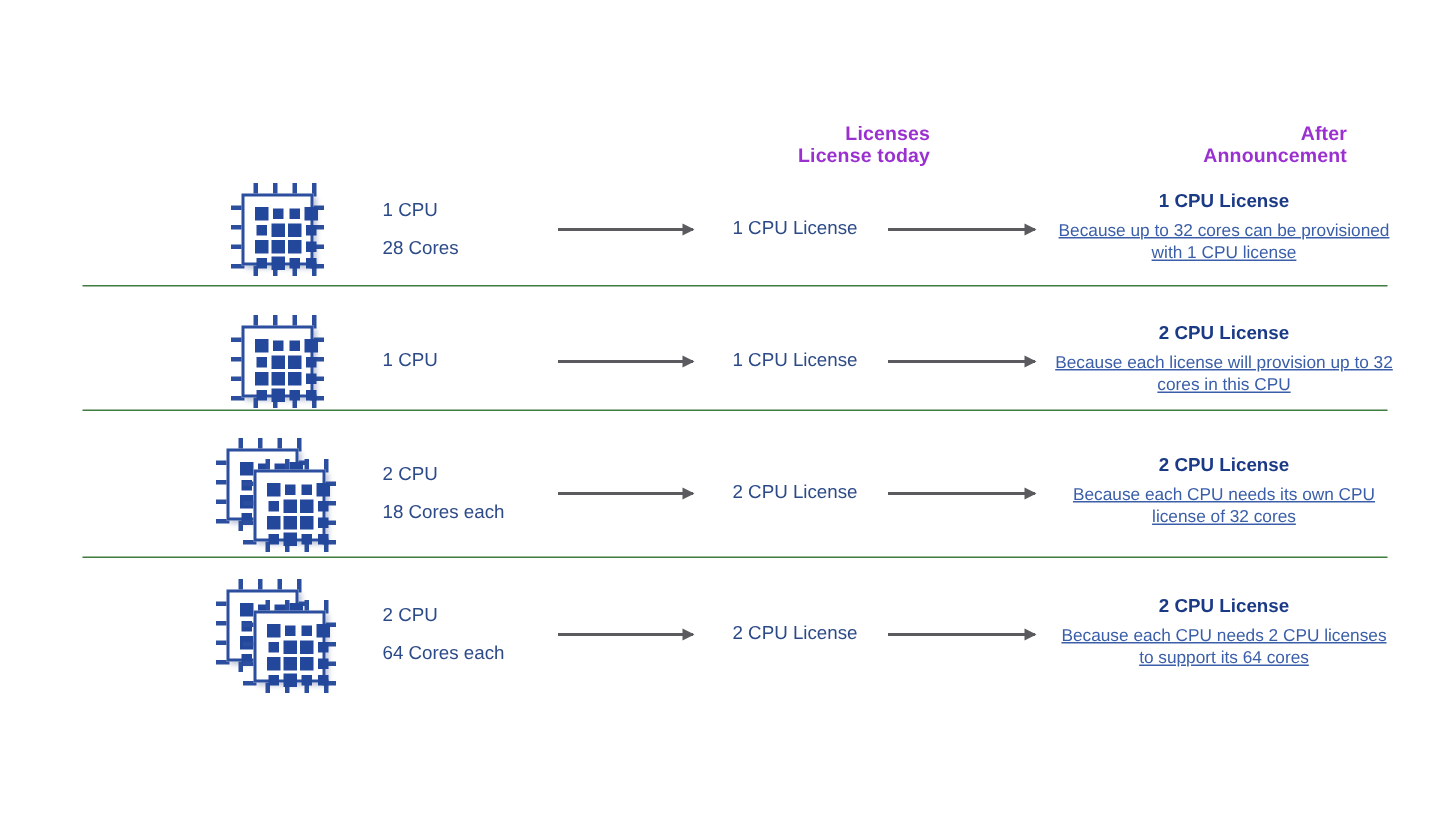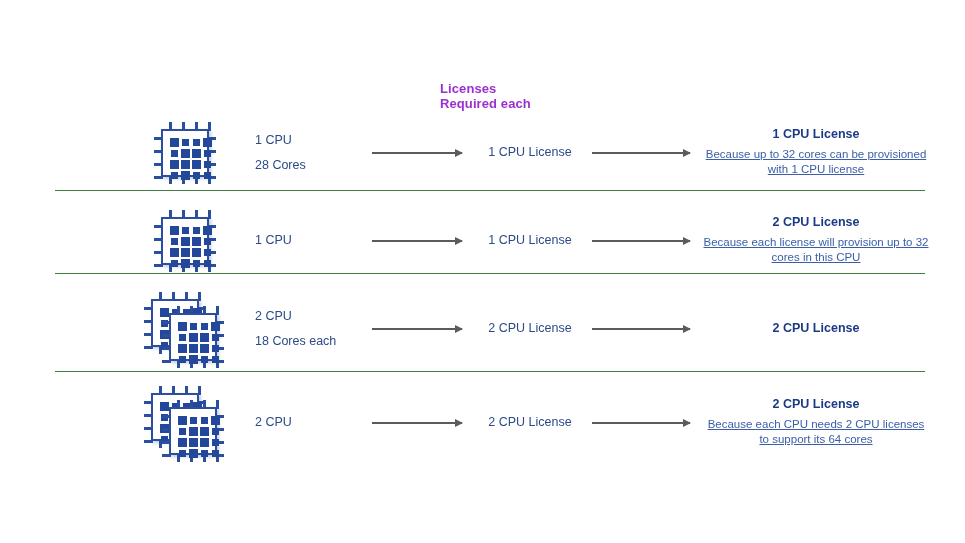--- a/index.html
+++ b/index.html
@@ -14,21 +14,21 @@
     position: relative;
     width: 965px;
     height: 543px;
     background: #ffffff;
     overflow: hidden;
   }
 
   
   .col-header {
     position: absolute;
-    text-align: left;
+    text-align: right;
     font-size: 13px;
     font-weight: bold;
     line-height: 15px;
     color: #9b30d0;
     letter-spacing: 0.1px;
   }
   #hdr-licenses { left: 440px; top: 81px; width: 180px; }
   #hdr-after    { left: 718px; top: 81px; width: 180px; }
 
   
@@ -200,21 +200,25 @@
     text-decoration: underline;
   }
 </style>
 </head>
 <body>
 
 <div id="slide">
 
   <div class="col-header" id="hdr-licenses">
     <div>Licenses</div>
-    <div>Required each</div>
+    <div>License today</div>
+  </div>
+  <div class="col-header" id="hdr-after">
+    <div>After</div>
+    <div>Announcement</div>
   </div>
 
   <div class="sep" id="sep-1"></div>
   <div class="sep" id="sep-2"></div>
   <div class="sep" id="sep-3"></div>
 
   <div class="row row-1">
     <div class="chip-cell">
       <div class="chip-stack">
         <div class="chip solo">
@@ -426,20 +430,21 @@
         <div class="shaft"></div>
         <div class="head"></div>
       </div>
     <div class="mid-label">2 CPU License</div>
     <div class="arrow" id="a2c" style="left:592px;width:98px">
         <div class="shaft"></div>
         <div class="head"></div>
       </div>
     <div class="outcome">
       <div class="outcome-title">2 CPU License</div>
+      <div class="outcome-note">Because each CPU needs its own CPU license of 32 cores</div>
     </div>
   </div>
 
   <div class="row row-4">
     <div class="chip-cell">
       <div class="chip-stack">
         <div class="chip back">
           <div class="pin v" style="left:15px;top:0"></div>
             <div class="pin v" style="left:28px;top:0"></div>
           <div class="pin v" style="left:41px;top:0"></div>
@@ -512,20 +517,21 @@
                 <div class="cellsq big"></div>
                 <div class="cellsq"></div>
                 <div class="cellsq"></div>
             </div>
           </div>
         </div>
       </div>
     </div>
     <div class="spec">
       <div class="spec-line">2 CPU</div>
+      <div class="spec-line">64 Cores each</div>
     </div>
     <div class="arrow" id="a1d" style="left:372px;width:90px">
         <div class="shaft"></div>
         <div class="head"></div>
       </div>
     <div class="mid-label">2 CPU License</div>
     <div class="arrow" id="a2d" style="left:592px;width:98px">
         <div class="shaft"></div>
         <div class="head"></div>
       </div>

